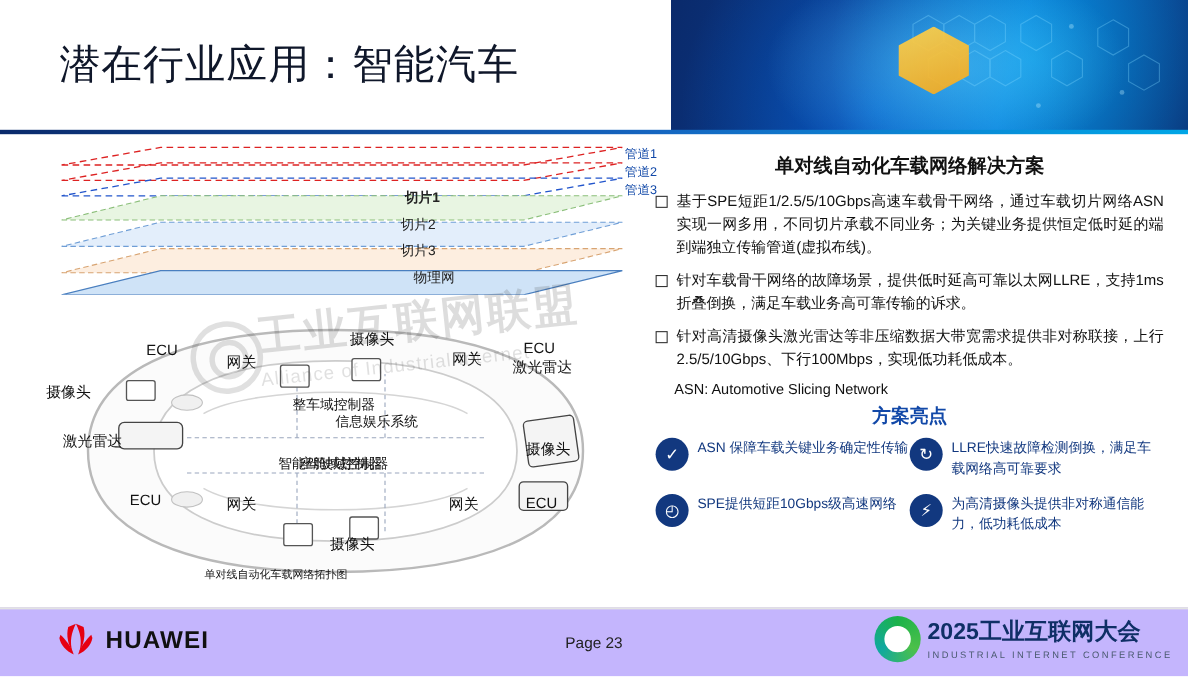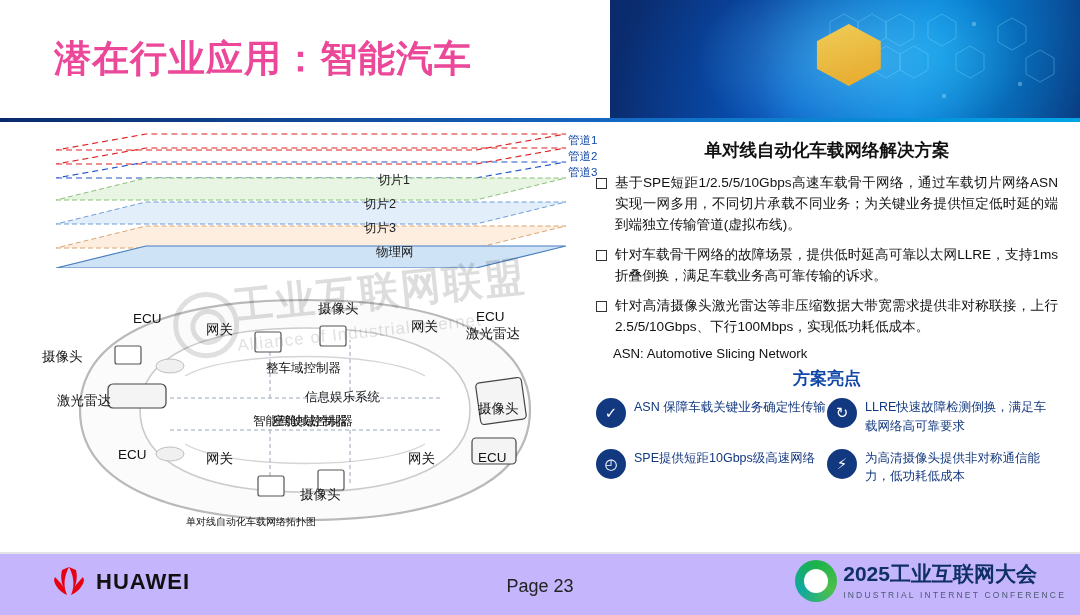--- a/index.html
+++ b/index.html
@@ -35,21 +35,21 @@
     background:linear-gradient(160deg,#ffd34d,#f7a81b);
     clip-path:polygon(50% 0%,100% 28%,100% 72%,50% 100%,0% 72%,0% 28%);
     opacity:.92;
     box-shadow:0 0 28px rgba(255,210,80,.65);
   }
   .hex-grid{
     position:absolute;right:6px;top:4px;width:250px;height:112px;opacity:.35;
   }
   .title{
     position:absolute;left:54px;top:34px;
-    font-size:37px;font-weight:bold;color:#ec4899;letter-spacing:1px;
+    font-size:37px;font-weight:normal;color:#0f172a;letter-spacing:1px;
     white-space:nowrap;
   }
   .title-underline{
     position:absolute;left:0;top:118px;width:1080px;height:4px;
     background:linear-gradient(90deg,#0a2a6b 0%,#1565c0 55%,#00a6e6 100%);
   }
 
   
   .watermark{
     position:absolute;left:235px;top:255px;width:460px;height:110px;
@@ -123,21 +123,21 @@
   .footer-bar{
     position:absolute;left:0;top:0;width:1080px;height:2px;background:#e3e3e3;
   }
   .huawei{
     position:absolute;left:52px;top:14px;display:flex;align-items:center;gap:10px;
   }
   .huawei .flower{width:34px;height:32px;}
   .huawei .name{font-size:22px;font-weight:bold;color:#111;letter-spacing:1px;}
   .page-no{
     position:absolute;left:0;top:24px;width:1080px;text-align:center;
-    font-size:18px;color:#222;
+    font-size:14px;color:#222;
   }
   .conf{
     position:absolute;right:14px;top:6px;display:flex;align-items:center;gap:6px;
   }
   .conf .ring{
     width:42px;height:42px;border-radius:50%;
     background:conic-gradient(#1bb24a,#4cc04a,#10a8a0,#1bb24a);
     position:relative;margin-top:2px;
   }
   .conf .ring:after{
@@ -189,21 +189,21 @@
       <polygon points="10,50 430,50 520,34 100,34" fill="none" stroke="#2255cc" stroke-width="1.2" stroke-dasharray="6,4"></polygon>
 
       <polygon points="10,72 430,72 520,50 100,50" fill="#e8f5e2" stroke="#8bbf7a" stroke-width="1" stroke-dasharray="5,3"></polygon>
 
       <polygon points="10,96 430,96 520,74 100,74" fill="#e3eefb" stroke="#6f9ed6" stroke-width="1" stroke-dasharray="5,3"></polygon>
 
       <polygon points="10,120 430,120 520,98 100,98" fill="#fdeee0" stroke="#d8a472" stroke-width="1" stroke-dasharray="5,3"></polygon>
 
       <polygon points="10,140 430,140 520,118 100,118" fill="#cfe3f7" stroke="#4a7fbf" stroke-width="1.2"></polygon>
     </svg>
-    <div class="stack-label" style="left:332px;top:44px;">切片1</div>
+    <div class="stack-label" style="left:322px;top:44px;font-weight:bold;">切片1</div>
     <div class="stack-label" style="left:318px;top:68px;">切片2</div>
     <div class="stack-label" style="left:318px;top:92px;">切片3</div>
     <div class="stack-label" style="left:330px;top:116px;">物理网</div>
   </div>
   <div class="pipe-label" style="top:133px;">管道1</div>
   <div class="pipe-label" style="top:149px;">管道2</div>
   <div class="pipe-label" style="top:165px;">管道3</div>
 
   <div class="car-area">
     <svg width="570" height="260" viewBox="0 0 570 260">
@@ -243,21 +243,21 @@
   </div>
 
   <div class="tag" style="left:318px;top:300px;">摄像头</div>
   <div class="tag" style="left:133px;top:311px;">ECU</div>
   <div class="tag" style="left:206px;top:321px;">网关</div>
   <div class="tag" style="left:476px;top:309px;">ECU</div>
   <div class="tag" style="left:411px;top:318px;">网关</div>
   <div class="tag" style="left:466px;top:325px;">激光雷达</div>
   <div class="tag" style="left:42px;top:348px;">摄像头</div>
   <div class="tag mid" style="left:266px;top:360px;">整车域控制器</div>
-  <div class="tag mid" style="left:305px;top:389px;text-align:right;">信息娱乐系统</div>
+  <div class="tag mid" style="left:305px;top:375px;text-align:right;">信息娱乐系统</div>
   <div class="tag mid" style="left:253px;top:392px;margin-top:21px;">智能驾驶域控制器</div>
   <div class="tag mid" style="left:272px;top:413px;">座舱域控制器</div>
   <div class="tag" style="left:57px;top:392px;">激光雷达</div>
   <div class="tag" style="left:478px;top:400px;">摄像头</div>
   <div class="tag" style="left:118px;top:447px;">ECU</div>
   <div class="tag" style="left:206px;top:450px;">网关</div>
   <div class="tag" style="left:408px;top:450px;">网关</div>
   <div class="tag" style="left:478px;top:450px;">ECU</div>
   <div class="tag" style="left:300px;top:486px;">摄像头</div>
 

